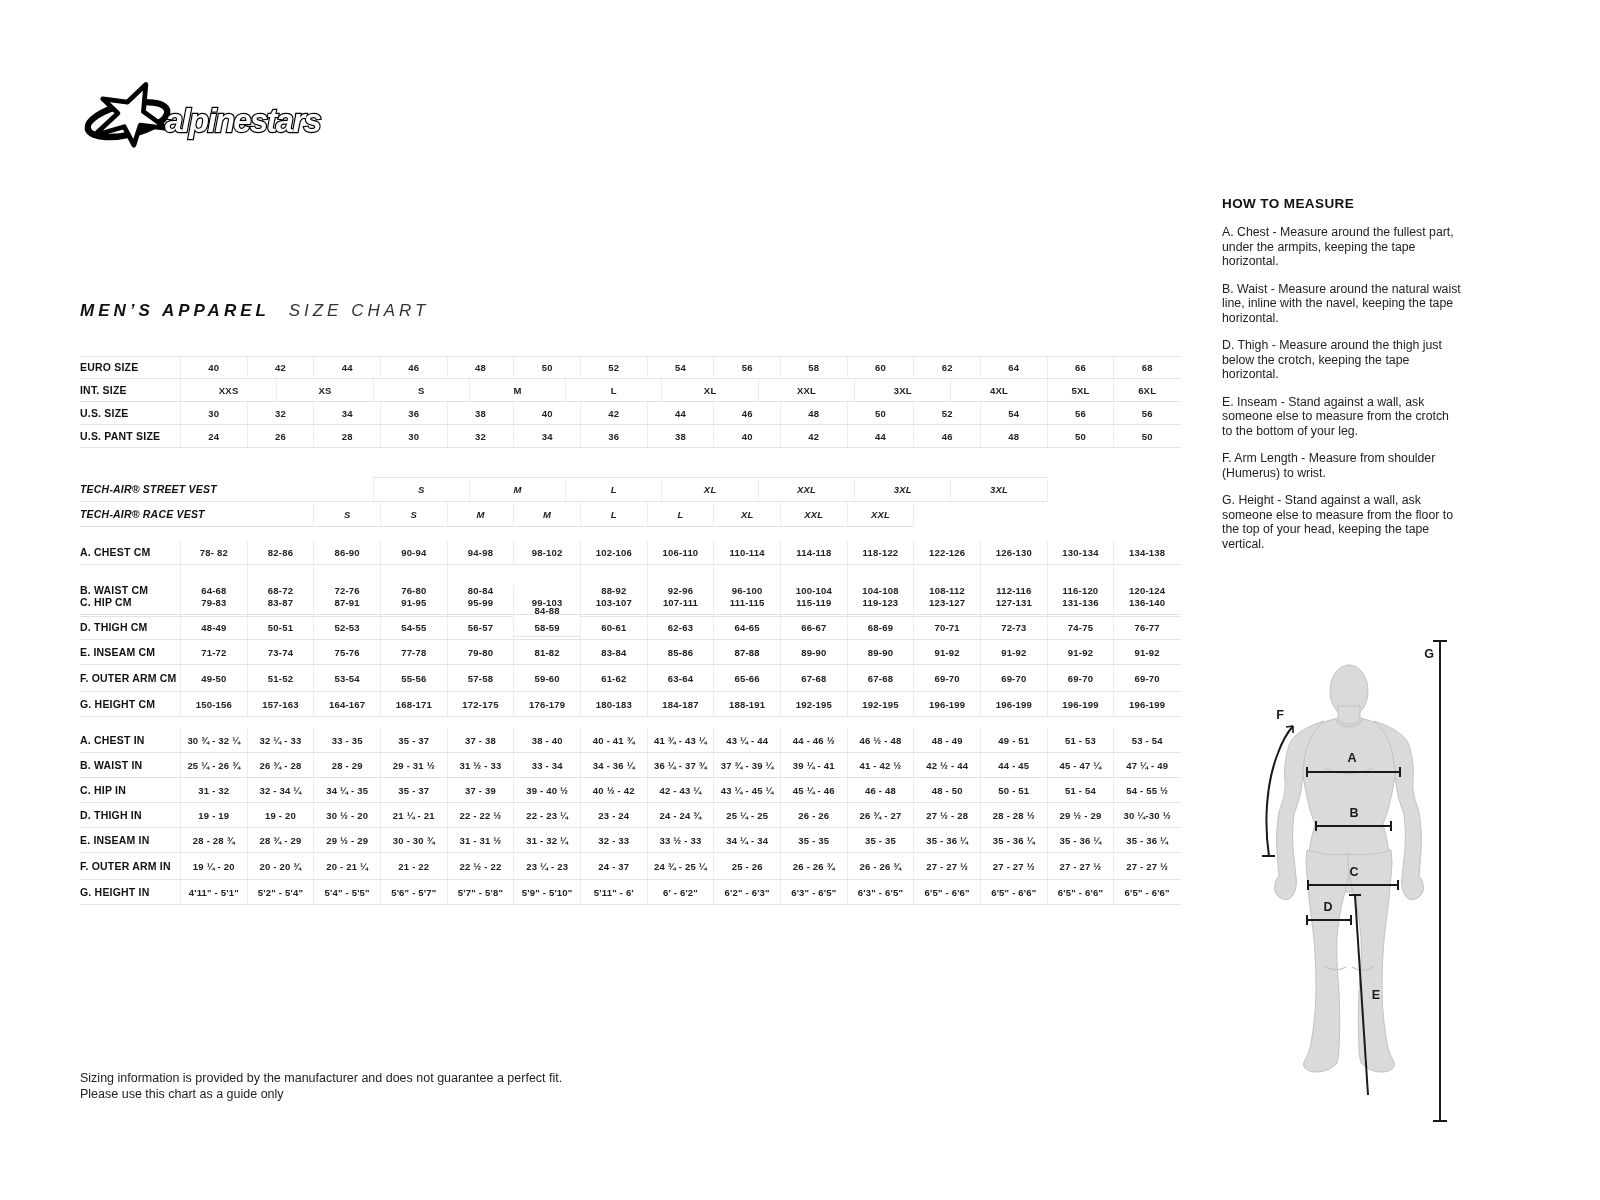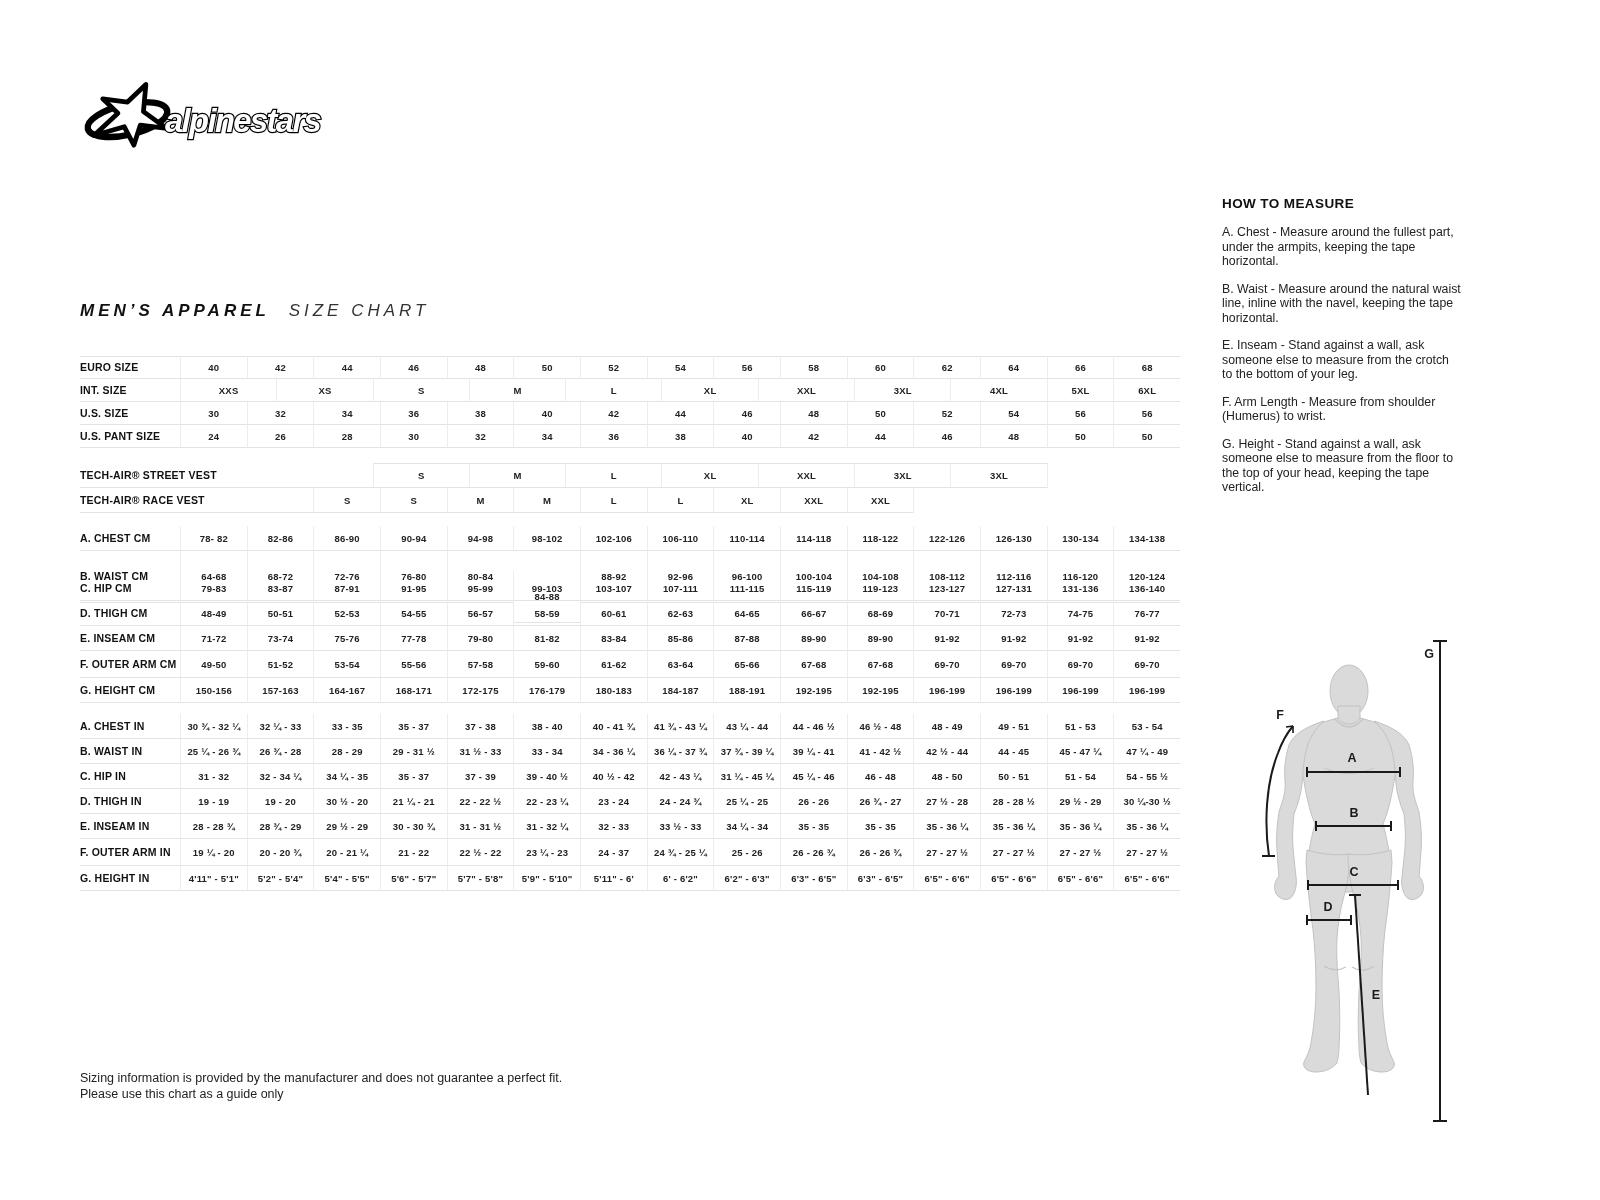--- a/index.html
+++ b/index.html
@@ -9,21 +9,21 @@
     font-family:"Liberation Sans", sans-serif; color:#1c1c1c; overflow:hidden;
   }
   
   .logo { position:absolute; left:82px; top:78px; }
   
   .title { position:absolute; left:80px; top:301px; font-size:17px; font-style:italic; letter-spacing:4px; white-space:nowrap; }
   .title .t1 { font-weight:700; color:#111; }
   .title .t2 { font-weight:400; color:#333; margin-left:10px; }
   
   .size-table { position:absolute; left:80px; top:356px; width:1100px; }
-  .sec-tech  { margin-top:15px; }
+  .sec-tech  { margin-top:29px;font-style:italic; }
   .sec-cm    { margin-top:13px; }
   .sec-in    { margin-top:11px; }
   .t-row { display:grid; grid-template-columns:100px repeat(135,1fr); align-items:center; height:23px; }
   .sec-cm .t-row, .sec-in .t-row, .sec-tech .t-row { height:25px; }
   .t-row.tall { height:27px; }
   .lbl {
     height:100%; display:flex; align-items:center;
     font-size:10.5px; font-weight:700; letter-spacing:0.2px; color:#111;
     border-bottom:1px solid #e3e3e3; line-height:11px; white-space:normal;
   }
@@ -334,21 +334,21 @@
         <div class="t-row ">
           <div class="lbl">C. HIP IN</div>
           <div class="cell" style="grid-column: span 9;">31 - 32</div>
           <div class="cell" style="grid-column: span 9;">32 - 34 ¼</div>
           <div class="cell" style="grid-column: span 9;">34 ¼ - 35</div>
           <div class="cell" style="grid-column: span 9;">35 - 37</div>
           <div class="cell" style="grid-column: span 9;">37 - 39</div>
           <div class="cell" style="grid-column: span 9;">39 - 40 ½</div>
           <div class="cell" style="grid-column: span 9;">40 ½ - 42</div>
           <div class="cell" style="grid-column: span 9;">42 - 43 ¼</div>
-          <div class="cell" style="grid-column: span 9;">31 ¼ - 45 ¼</div>
+          <div class="cell" style="grid-column: span 9;">43 ¼ - 45 ¼</div>
           <div class="cell" style="grid-column: span 9;">45 ¼ - 46</div>
           <div class="cell" style="grid-column: span 9;">46 - 48</div>
           <div class="cell" style="grid-column: span 9;">48 - 50</div>
           <div class="cell" style="grid-column: span 9;">50 - 51</div>
           <div class="cell" style="grid-column: span 9;">51 - 54</div>
           <div class="cell" style="grid-column: span 9;">54 - 55 ½</div>
         </div>
         <div class="t-row ">
           <div class="lbl">D. THIGH IN</div>
           <div class="cell" style="grid-column: span 9;">19 - 19</div>
@@ -422,20 +422,21 @@
           <div class="cell" style="grid-column: span 9;">6'5" - 6'6"</div>
         </div>
       </div>
     </div>
 
   <div class="howto">
     <h3>HOW TO MEASURE</h3>
     <div id="howto-items">
         <p>A. Chest - Measure around the fullest part, under the armpits, keeping the tape horizontal.</p>
         <p>B. Waist - Measure around the natural waist line, inline with the navel, keeping the tape horizontal.</p>
+        <p>D. Thigh - Measure around the thigh just below the crotch, keeping the tape horizontal.</p>
         <p>E. Inseam - Stand against a wall, ask someone else to measure from the crotch to the bottom of your leg.</p>
         <p>F. Arm Length - Measure from shoulder (Humerus) to wrist.</p>
         <p>G. Height - Stand against a wall, ask someone else to measure from the floor to the top of your head, keeping the tape vertical.</p>
       </div>
   </div>
 
   <div class="diagram">
     <svg width="334" height="506" viewBox="0 0 334 506">
       <g fill="#dadada" stroke="#c2c2c2" stroke-width="1">
 

